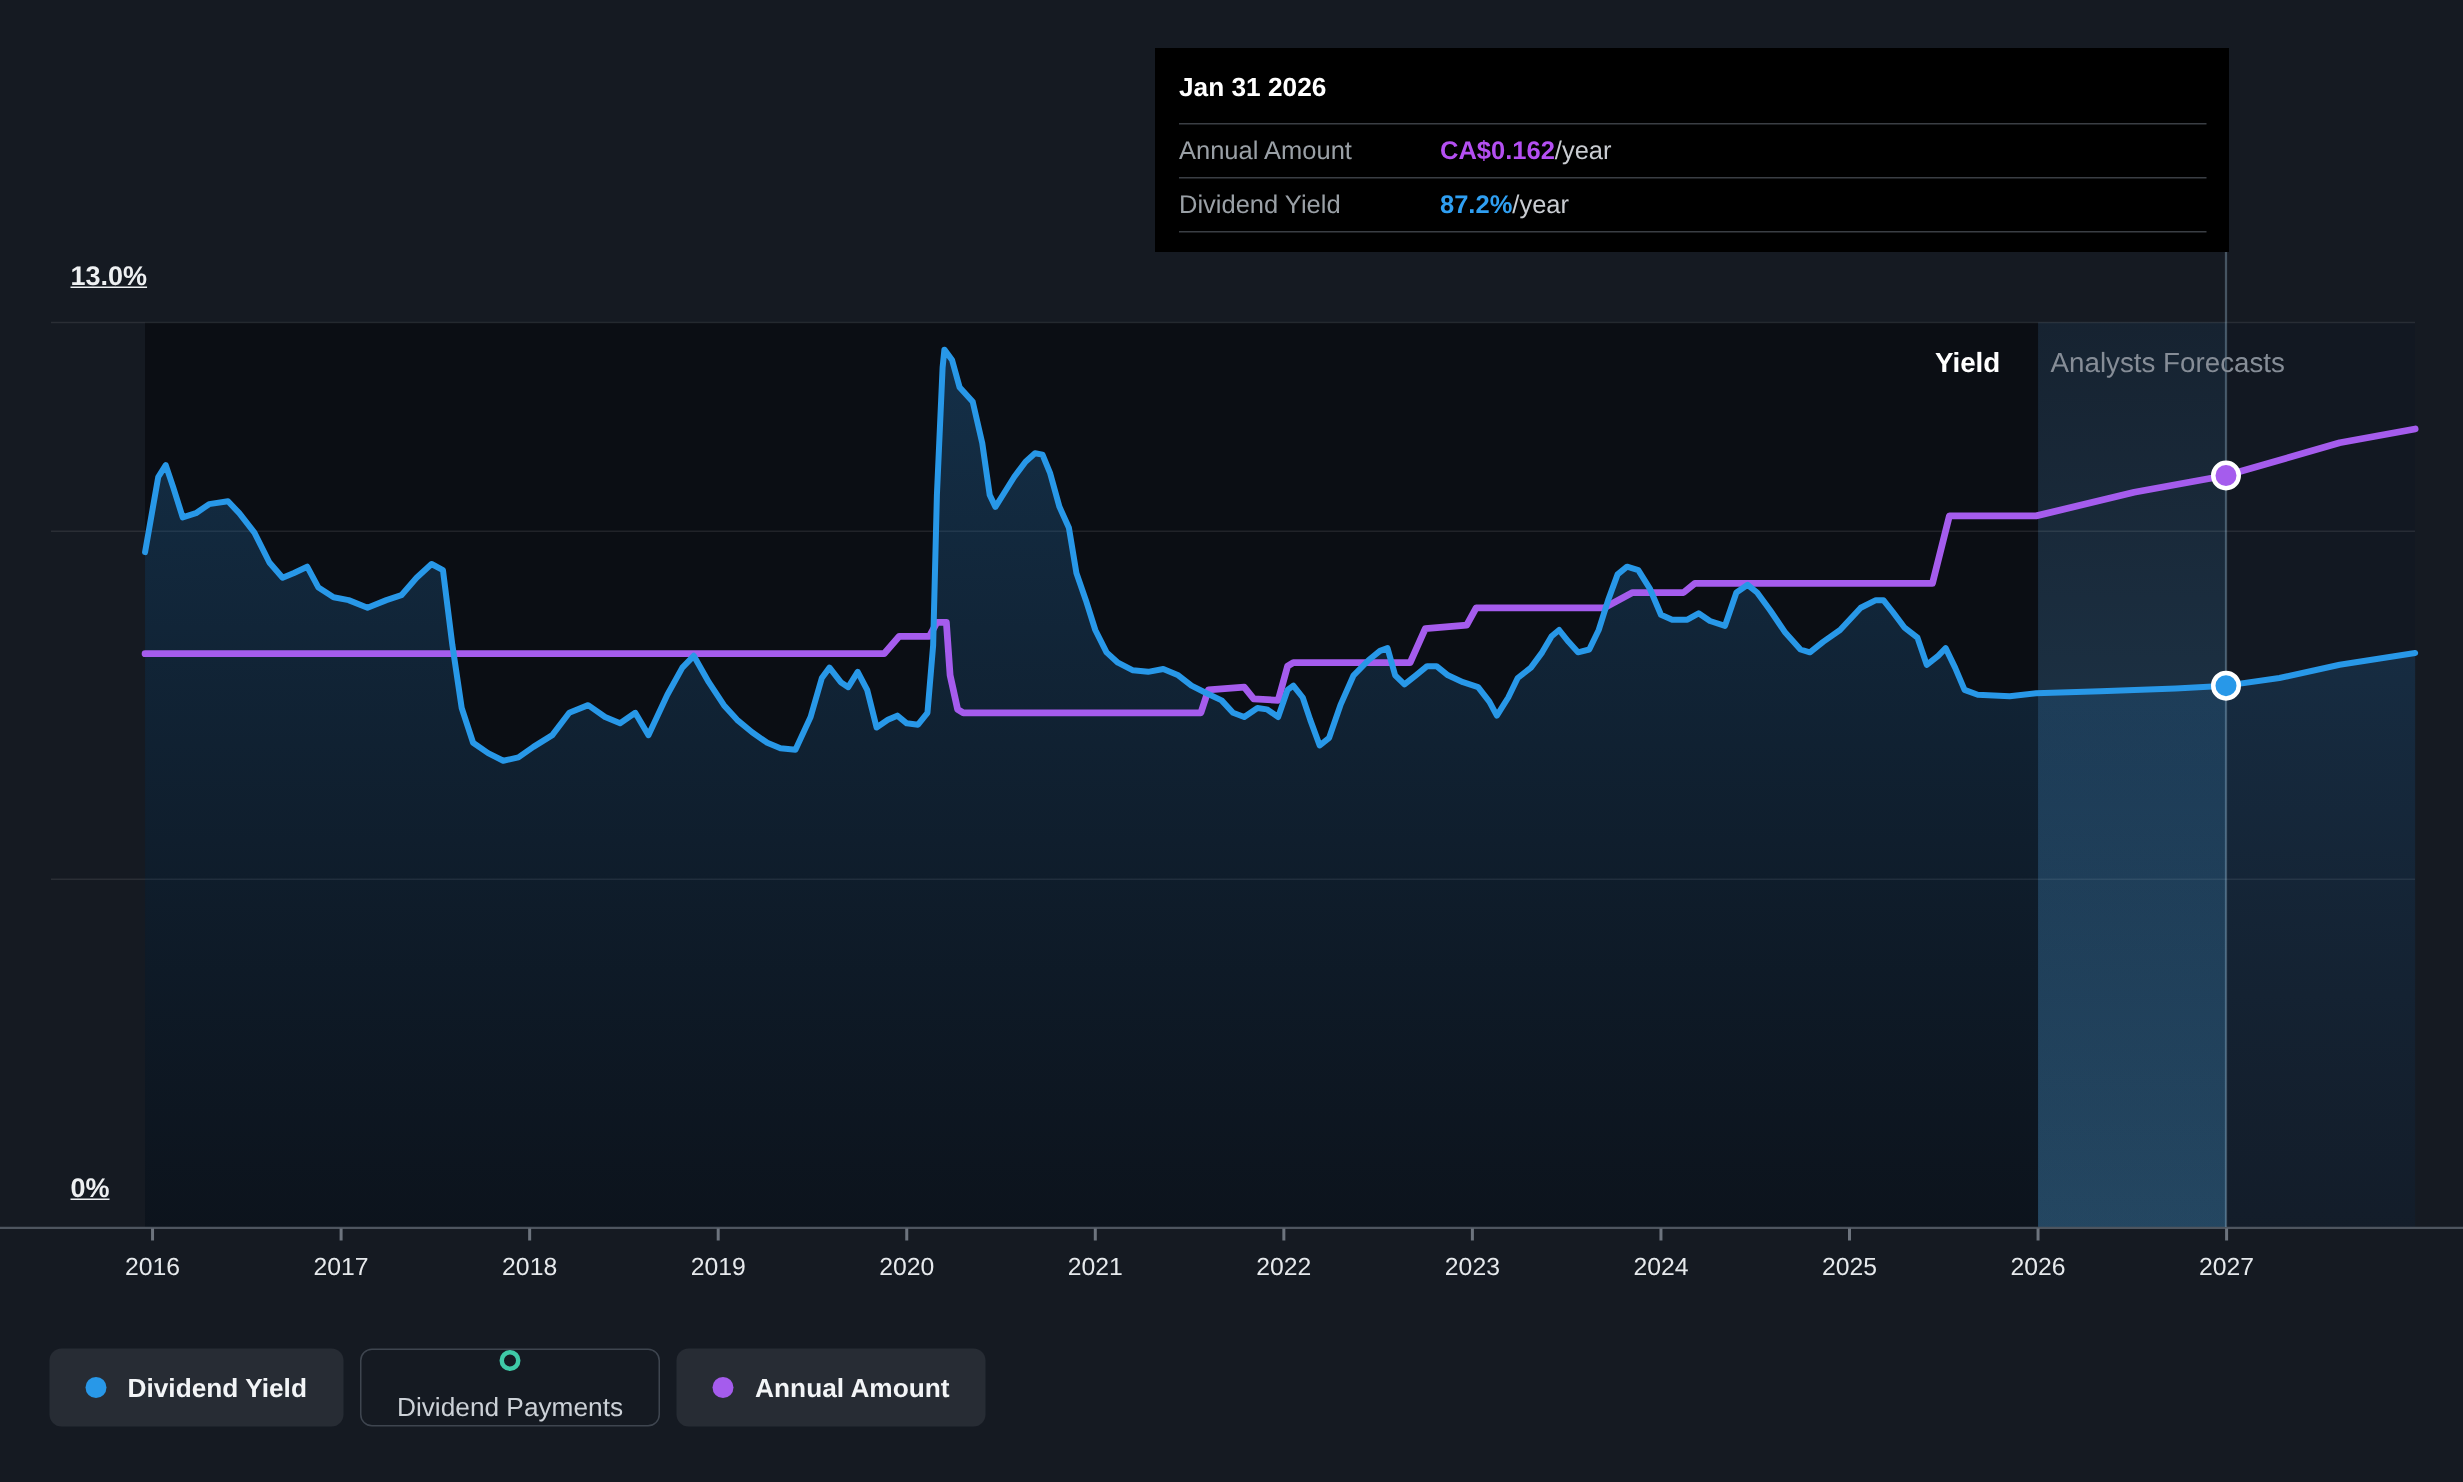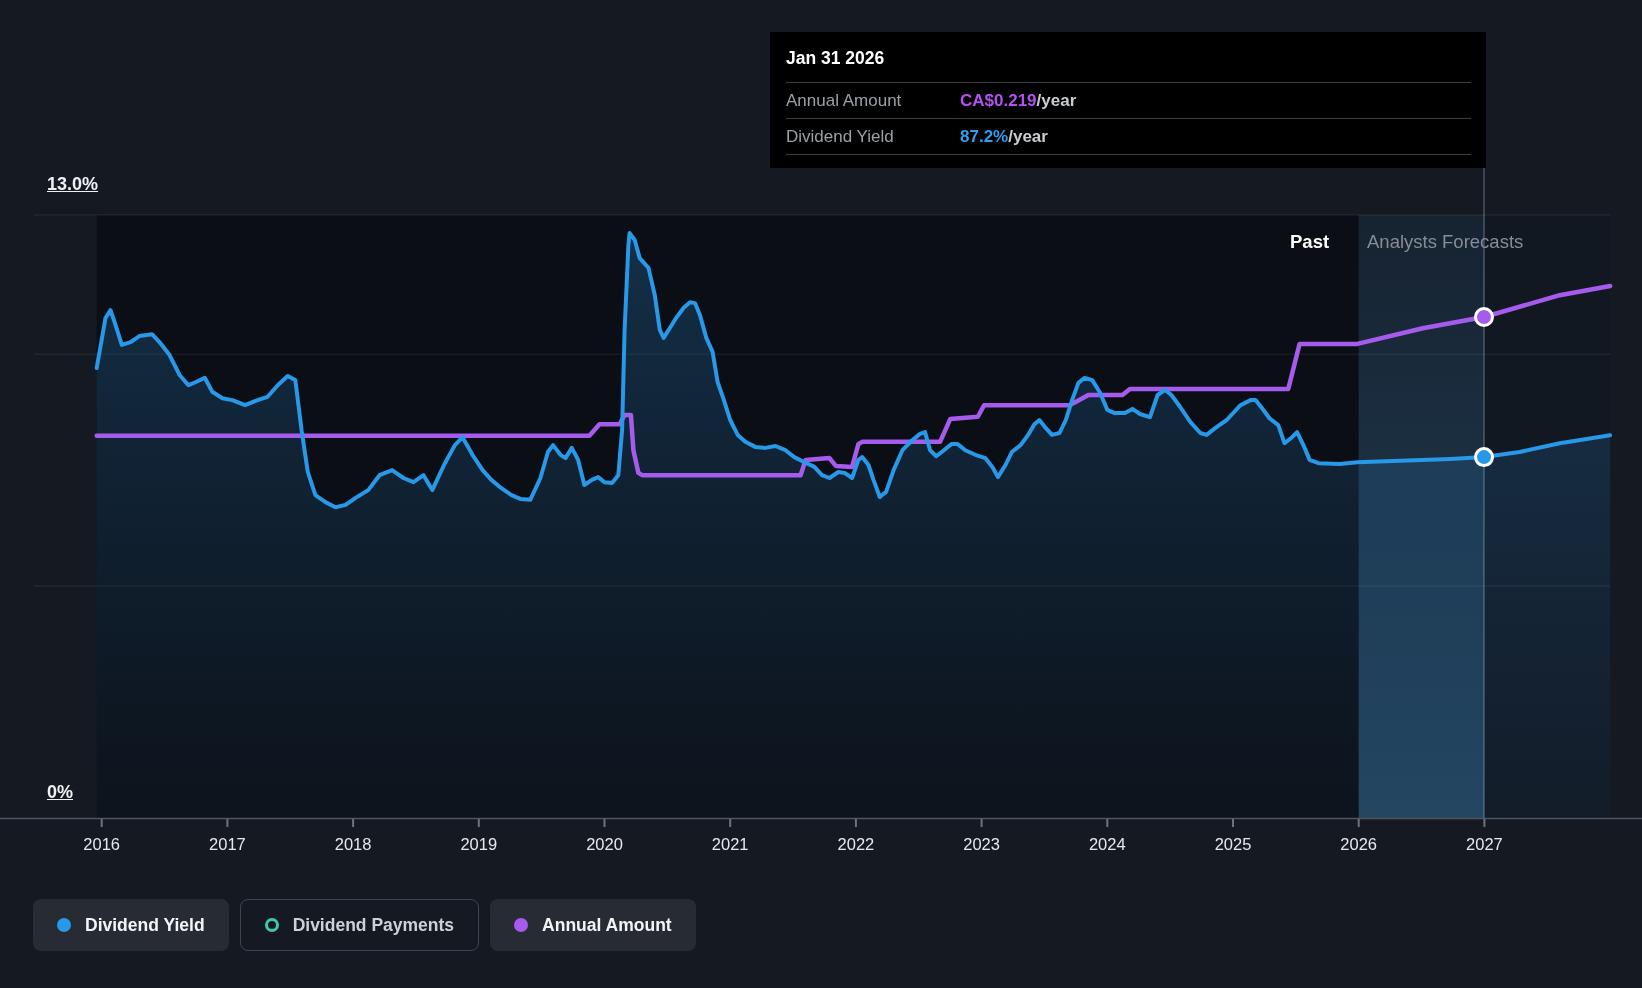--- a/index.html
+++ b/index.html
@@ -7,40 +7,40 @@
         font-family:"Liberation Sans",sans-serif;}
 
   
   .tooltip{position:absolute;left:770px;top:32px;width:716px;height:136px;
            background:#000;box-sizing:border-box;padding:0 15px 0 16px;z-index:5;}
   .tt-title{height:50px;line-height:52px;color:#fff;font-size:17.5px;font-weight:700;}
   .tt-row{height:35px;display:flex;align-items:center;border-top:1px solid #3a3e44;font-size:17px;}
   .tt-row:last-child{border-bottom:1px solid #3a3e44;}
   .tt-label{width:174px;color:#9aa0a6;}
   .tt-val{font-weight:700;}
-  .tt-suffix{color:#c9ccd1;font-weight:700;}
+  .tt-suffix{color:#c9ccd1;font-weight:400;}
 
   
   .ylab{position:absolute;color:#eef0f2;font-size:18px;font-weight:600;z-index:3;text-decoration:underline;}
   .ylab-top{left:47px;top:174px;}
   .ylab-bottom{left:47px;top:782px;}
   .past-label{position:absolute;top:231px;left:1290px;color:#ffffff;
               font-size:18.5px;font-weight:600;z-index:3;}
   .forecast-label{position:absolute;top:231px;left:1367px;color:#868d97;
               font-size:18.5px;font-weight:400;z-index:3;}
 
   
   #chart{position:absolute;left:0;top:0;width:1642px;height:988px;z-index:1;}
 
   
   #legend{position:absolute;left:33px;top:899px;display:flex;gap:11px;z-index:4;}
   .chip{height:52px;display:flex;align-items:center;gap:14px;padding:0 24px;
         border-radius:8px;font-size:17.5px;box-sizing:border-box;cursor:pointer;}
   .chip.active{background:#272c34;color:#f3f5f7;font-weight:600;}
-  .chip.inactive{background:transparent;border:1.5px solid #3e454f;color:#ccd1d7;font-weight:700;}
+  .chip.inactive{background:transparent;border:1.5px solid #3e454f;color:#ccd1d7;font-weight:400;flex-direction:column;}
   .dot{width:14px;height:14px;border-radius:50%;box-sizing:border-box;flex:0 0 auto;}
 </style>
 </head>
 <body>
 
 <div class="page">
 
   <div id="chart"><svg width="1642" height="988" viewBox="0 0 1642 988" xmlns="http://www.w3.org/2000/svg">
         <defs>
   <linearGradient id="bandG" x1="0" y1="215" x2="0" y2="818" gradientUnits="userSpaceOnUse">
@@ -87,28 +87,28 @@
         <text x="1233.0" y="850" text-anchor="middle" fill="#e6e9ec" font-size="16.5" font-family="Liberation Sans, sans-serif">2025</text>
         <line x1="1358.7" y1="819" x2="1358.7" y2="827" stroke="#6d747e" stroke-width="2"></line>
         <text x="1358.7" y="850" text-anchor="middle" fill="#e6e9ec" font-size="16.5" font-family="Liberation Sans, sans-serif">2026</text>
         <line x1="1484.4" y1="819" x2="1484.4" y2="827" stroke="#6d747e" stroke-width="2"></line>
         <text x="1484.4" y="850" text-anchor="middle" fill="#e6e9ec" font-size="16.5" font-family="Liberation Sans, sans-serif">2027</text>
       </svg></div>
 
   <div class="ylab ylab-top">13.0%</div>
   <div class="ylab ylab-bottom">0%</div>
 
-  <div class="past-label">Past</div>
+  <div class="past-label">Yield</div>
   <div class="forecast-label">Analysts Forecasts</div>
 
   <div class="tooltip">
     <div class="tt-title">Jan 31 2026</div>
     <div class="tt-row">
       <span class="tt-label">Annual Amount</span>
-      <span class="tt-val"><span id="tt-val-0" style="color: rgb(180, 79, 242);">CA$0.219</span><span class="tt-suffix">/year</span></span>
+      <span class="tt-val"><span id="tt-val-0" style="color: rgb(180, 79, 242);">CA$0.162</span><span class="tt-suffix">/year</span></span>
     </div>
     <div class="tt-row">
       <span class="tt-label">Dividend Yield</span>
       <span class="tt-val"><span id="tt-val-1" style="color: rgb(47, 159, 242);">87.2%</span><span class="tt-suffix">/year</span></span>
     </div>
   </div>
 
   <div id="legend">
       <div class="chip active">
         <span class="dot" style="background: rgb(40, 152, 232);"></span>

